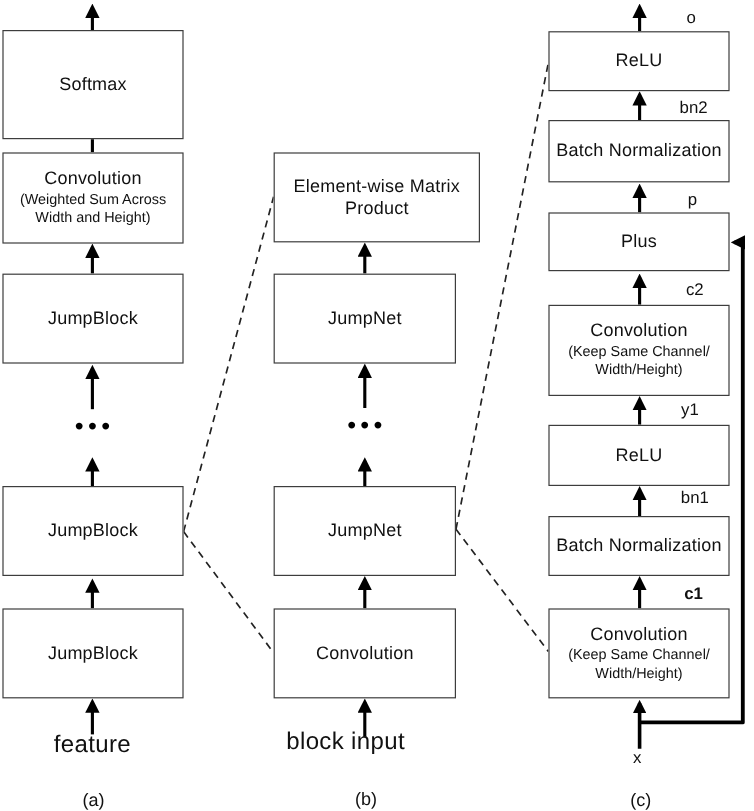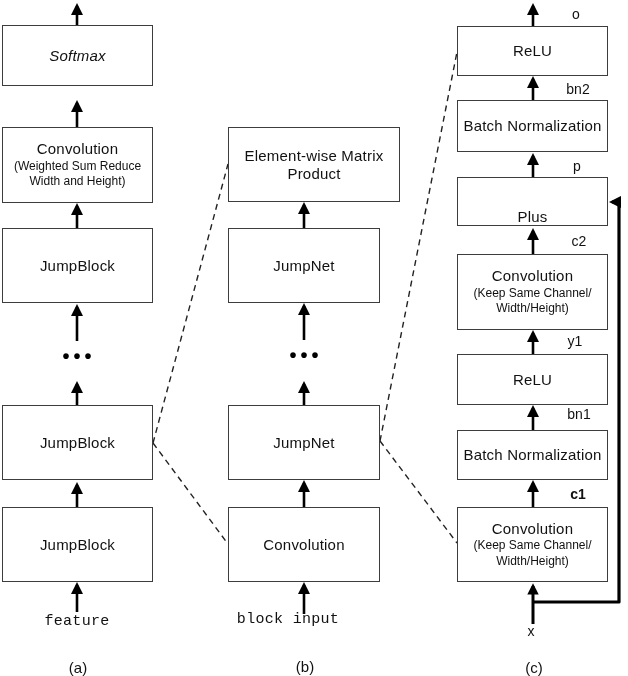--- a/index.html
+++ b/index.html
@@ -37,21 +37,21 @@
     margin-top: 1px;
     max-width: 138px;
   }
   .lbl {
     position: absolute;
     transform: translate(-50%, -50%);
     white-space: nowrap;
     z-index: 3;
   }
   .port-lbl  { font-size: 14px; }
-  .input-lbl { font-size: 15px; letter-spacing: 0.3px; font-family: Liberation Mono, monospace; }
+  .input-lbl { font-size: 20px; letter-spacing: 0.3px; }
   .caption   { font-size: 15px; }
   .dots {
     position: absolute;
     transform: translate(-50%, -58%);
     font-size: 20px;
     font-weight: bold;
     letter-spacing: 4px;
     text-indent: 4px;
     color: #000;
     z-index: 2;
@@ -107,26 +107,26 @@
       <path d="M153,443 L228,164"></path>
       <path d="M153,443 L228,544"></path>
     </g>
 
     <g stroke="#222" stroke-width="1.4" fill="none" stroke-dasharray="6 4.5">
       <path d="M380,441 L457,52"></path>
       <path d="M380,441 L457,543"></path>
     </g>
   </svg>
 
-  <div class="box" style="left:2px; top:25px; width:151px; height:61px;font-style:italic;">
+  <div class="box" style="left:2px; top:25px; width:151px; height:91px;">
     <div class="title">Softmax</div>
   </div>
   <div class="box" style="left:2px; top:127px; width:151px; height:76px;">
     <div class="title">Convolution</div>
-    <div class="subtitle">(Weighted Sum Reduce Width and Height)</div>
+    <div class="subtitle">(Weighted Sum Across Width and Height)</div>
   </div>
   <div class="box" style="left:2px; top:228px; width:151px; height:75px;">
     <div class="title">JumpBlock</div>
   </div>
   <div class="dots" style="left:77px; top:358px;">•••</div>
   <div class="box" style="left:2px; top:405px; width:151px; height:75px;">
     <div class="title">JumpBlock</div>
   </div>
   <div class="box" style="left:2px; top:507px; width:151px; height:75px;">
     <div class="title">JumpBlock</div>
@@ -152,21 +152,21 @@
 
   <div class="lbl port-lbl" style="left:576px; top:14px;">o</div>
   <div class="box" style="left:457px; top:26px; width:151px; height:50px;">
     <div class="title">ReLU</div>
   </div>
   <div class="lbl port-lbl" style="left:578px; top:89px;text-align:center;">bn2</div>
   <div class="box" style="left:457px; top:100px; width:151px; height:52px;">
     <div class="title">Batch Normalization</div>
   </div>
   <div class="lbl port-lbl" style="left:577px; top:166px;">p</div>
-  <div class="box" style="left:457px; top:177px; width:151px; height:49px;justify-content:flex-end;">
+  <div class="box" style="left:457px; top:177px; width:151px; height:49px;">
     <div class="title">Plus</div>
   </div>
   <div class="lbl port-lbl" style="left:579px; top:241px;">c2</div>
   <div class="box" style="left:457px; top:254px; width:151px; height:76px;">
     <div class="title">Convolution</div>
     <div class="subtitle">(Keep Same Channel/ Width/Height)</div>
   </div>
   <div class="lbl port-lbl" style="left:575px; top:341px;">y1</div>
   <div class="box" style="left:457px; top:354px; width:151px; height:51px;">
     <div class="title">ReLU</div>

